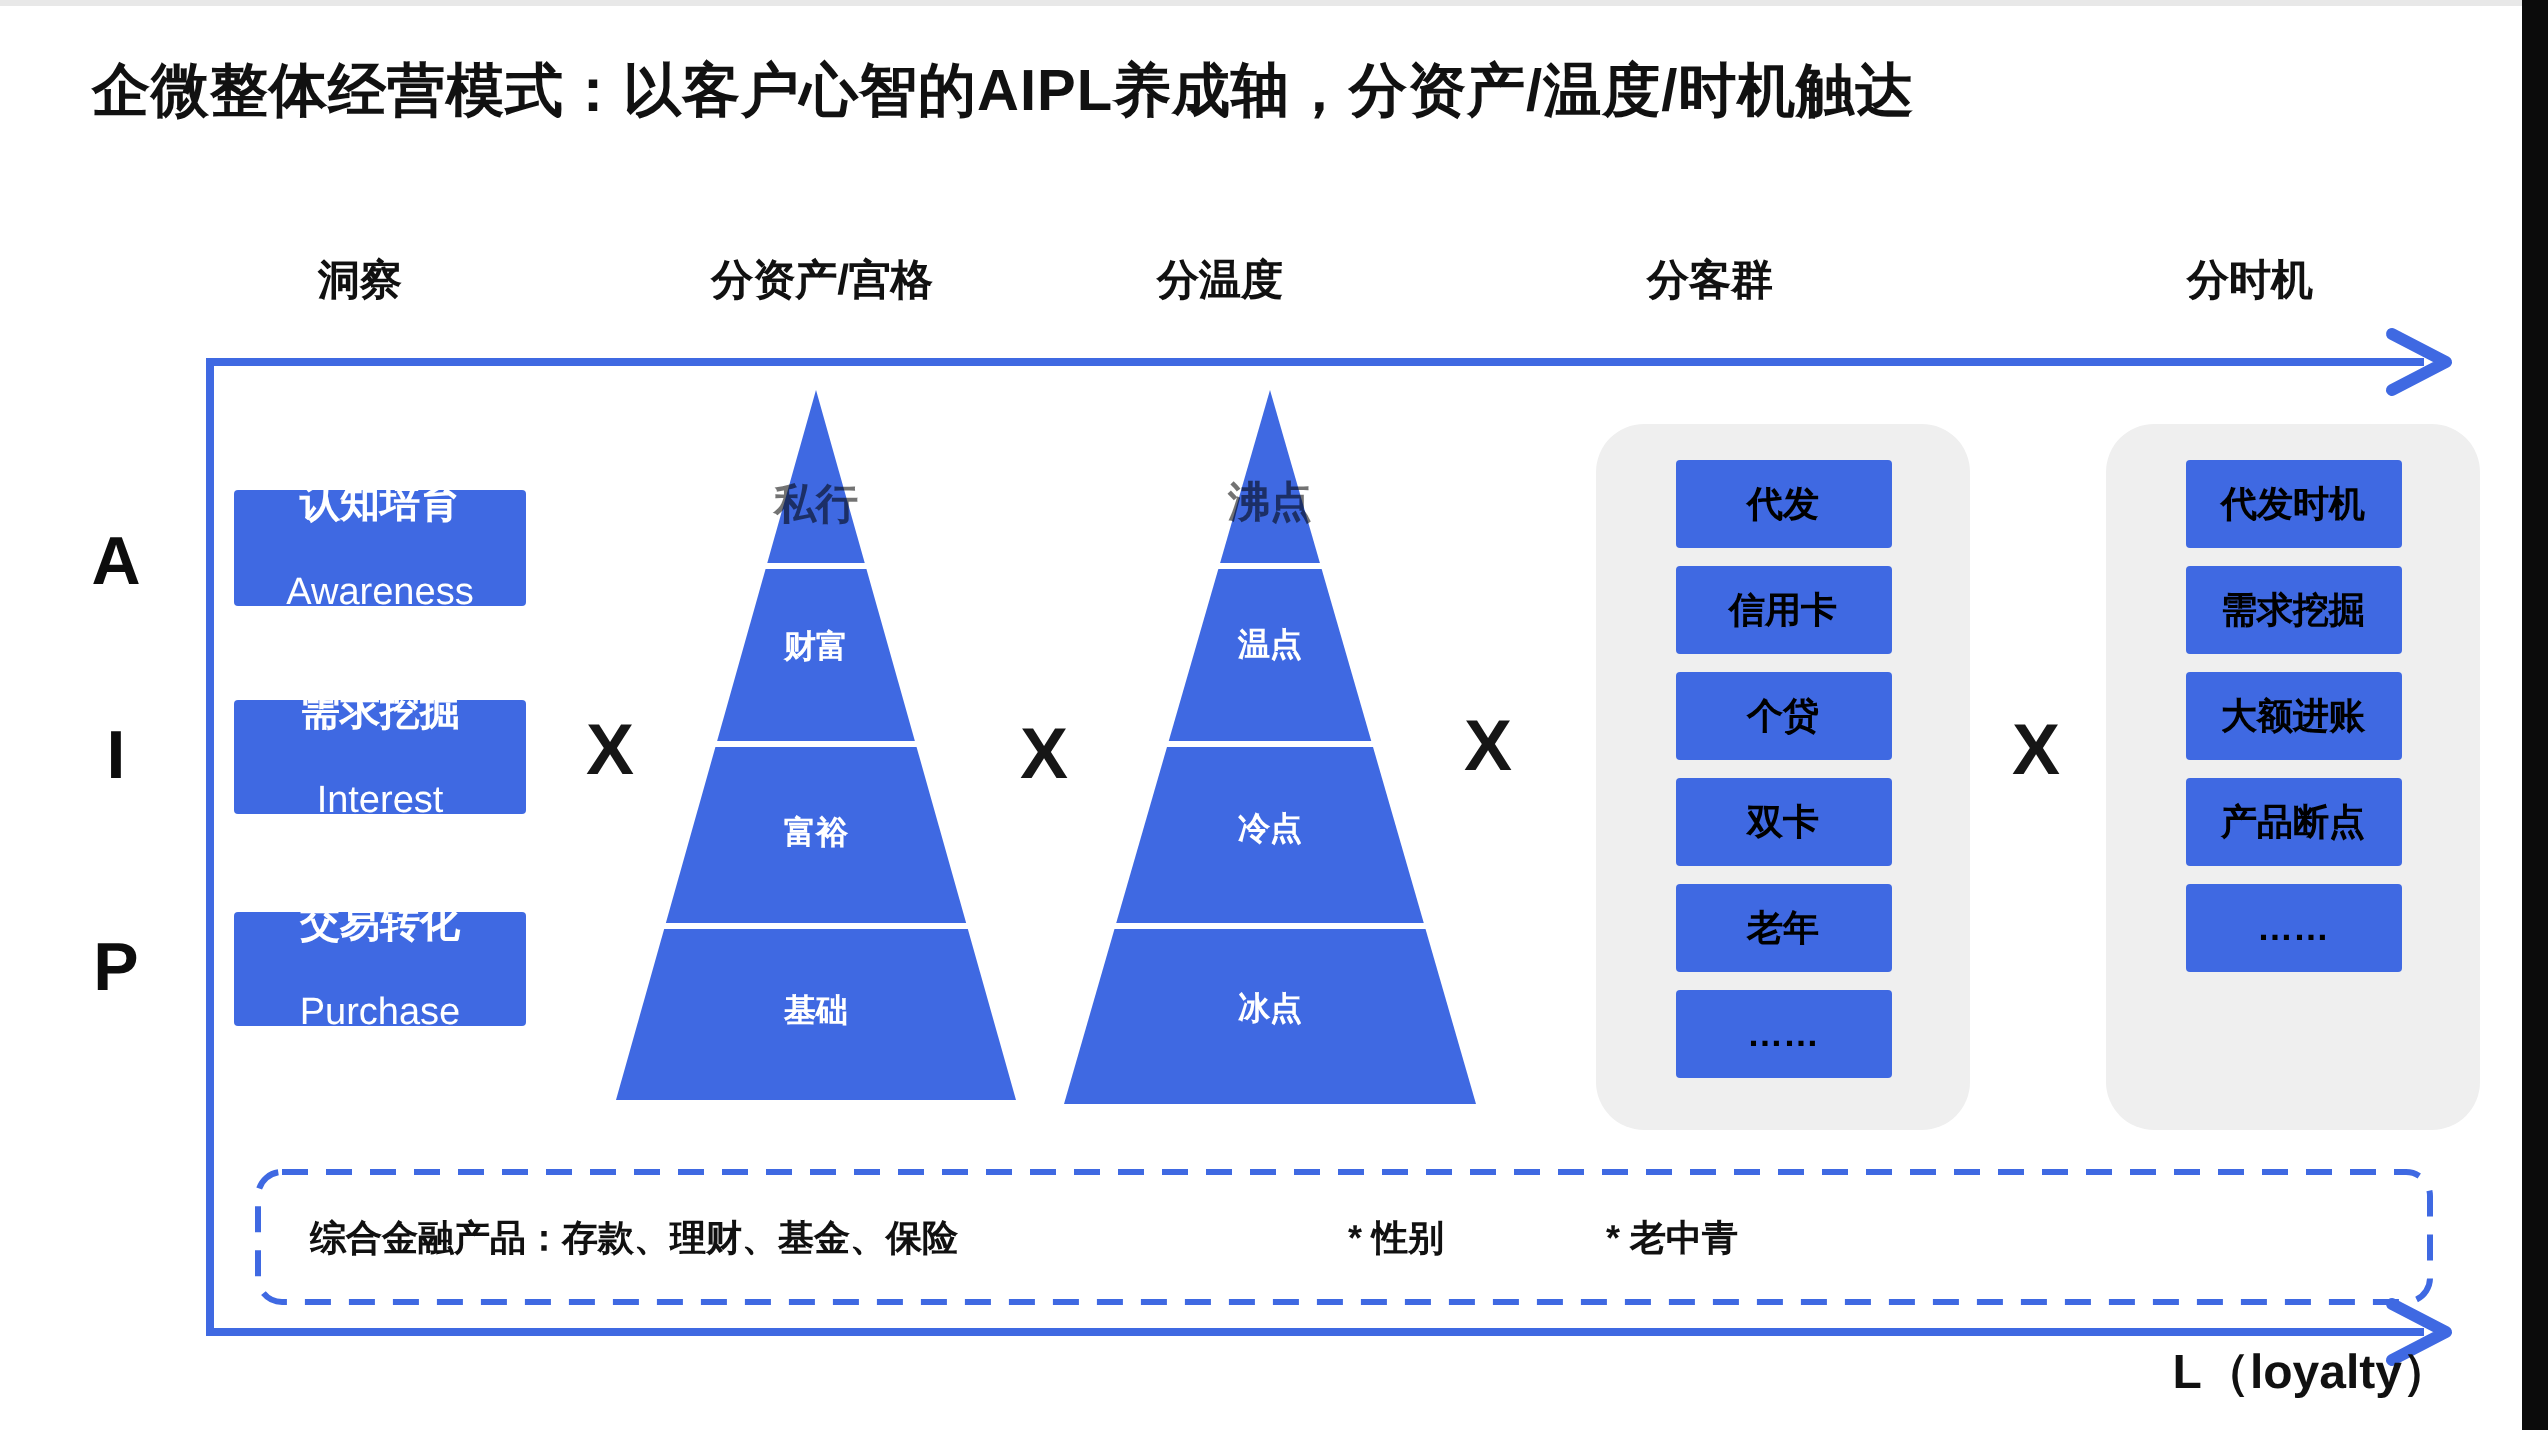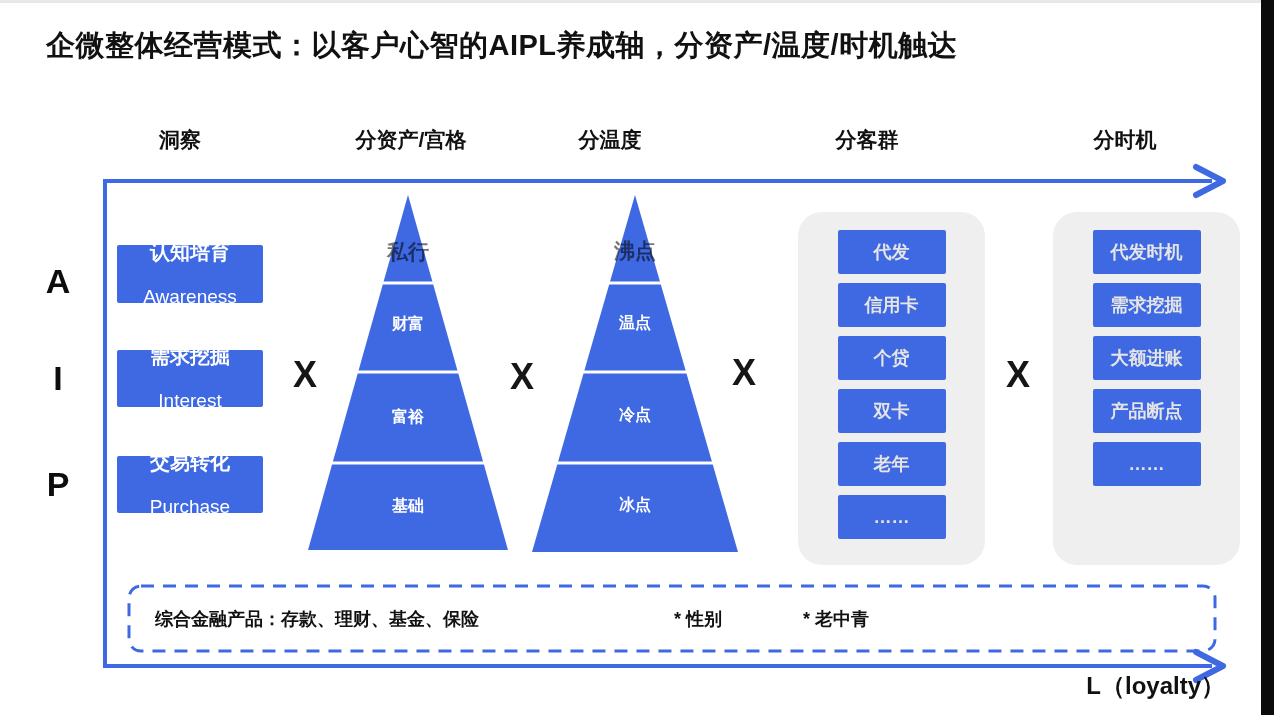--- a/index.html
+++ b/index.html
@@ -22,21 +22,21 @@
   .insight-cn{font-size:20px;font-weight:bold;}
   .insight-en{font-size:19px;font-weight:500;margin-top:20px;}
   .x-symbol{transform:translate(-50%,-50%);font-size:36px;font-weight:600;color:#161616;}
   .tier-label{transform:translate(-50%,-50%);font-size:16px;font-weight:bold;color:#ffffff;white-space:nowrap;}
   .tier-label.tip{font-size:21px;color:rgba(0,0,0,0.55);}
   .panel{
     width:187px;height:353px;top:212px;background:#efefef;border-radius:24px;
     display:flex;flex-direction:column;align-items:center;padding-top:18px;gap:9px;box-sizing:border-box;
   }
   .panel-item{
-    width:108px;height:44px;background:#3F69E2;color:#e5e5e5;border-radius:2px;
+    width:108px;height:44px;background:#3F69E2;color:#000000;border-radius:2px;
     display:flex;align-items:center;justify-content:center;
     font-size:18px;font-weight:bold;flex:0 0 auto;white-space:nowrap;
   }
   .footnote-box{left:129px;top:586px;width:1086px;height:65px;}
   .footnote-text{position:absolute;top:50%;transform:translateY(-50%);font-size:18px;font-weight:bold;white-space:nowrap;}
   .fn-products{left:26px;}
   .fn-gender{left:545px;}
   .fn-age{left:674px;}
   .loyalty{right:49px;top:670px;font-size:24px;font-weight:bold;white-space:nowrap;}
 </style>
@@ -45,21 +45,21 @@
 
 <div class="canvas">
 
   <div class="abs top-strip"></div>
 
   <h1 class="abs title" style="margin:0;">企微整体经营模式：以客户心智的AIPL养成轴，分资产/温度/时机触达</h1>
 
   <div class="abs col-header" style="left:180px;">洞察</div>
   <div class="abs col-header" style="left:411px;">分资产/宫格</div>
   <div class="abs col-header" style="left:610px;">分温度</div>
-  <div class="abs col-header" style="left:855px;margin-left:12px;">分客群</div>
+  <div class="abs col-header" style="left:855px;">分客群</div>
   <div class="abs col-header" style="left:1125px;">分时机</div>
 
   <svg class="abs svg-layer" viewBox="0 0 1274 715">
 
     <line x1="105" y1="181" x2="1212" y2="181" stroke="#3F69E2" stroke-width="4"></line>
     <path d="M1196 167 L1223 181 L1196 195" fill="none" stroke="#3F69E2" stroke-width="6" stroke-linecap="round" stroke-linejoin="round"></path>
 
     <line x1="105" y1="179" x2="105" y2="668" stroke="#3F69E2" stroke-width="4"></line>
 
     <line x1="105" y1="666" x2="1212" y2="666" stroke="#3F69E2" stroke-width="4"></line>

